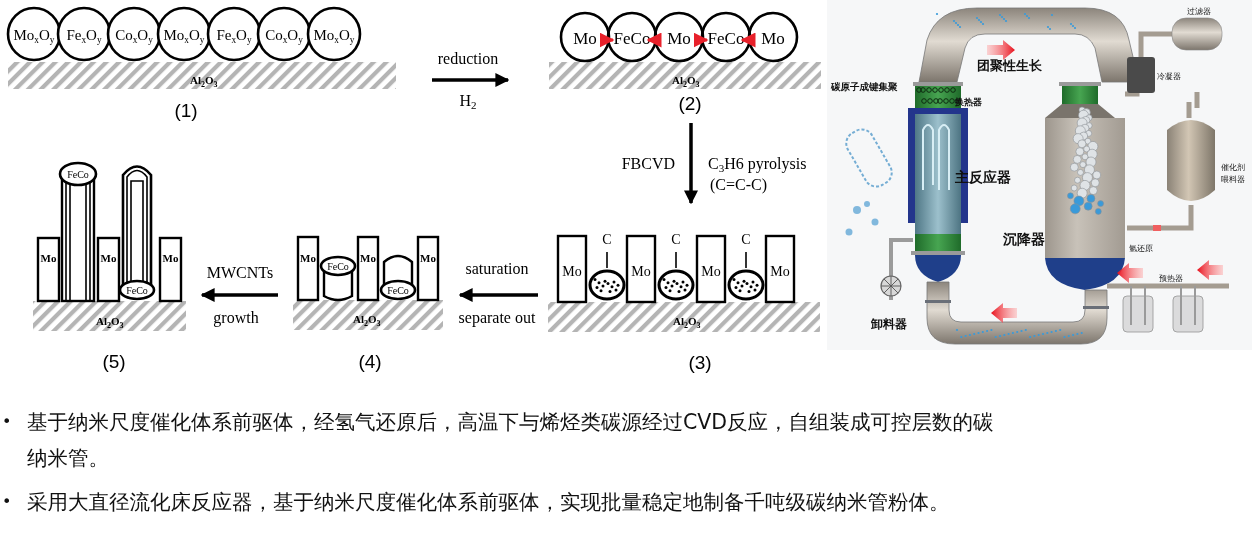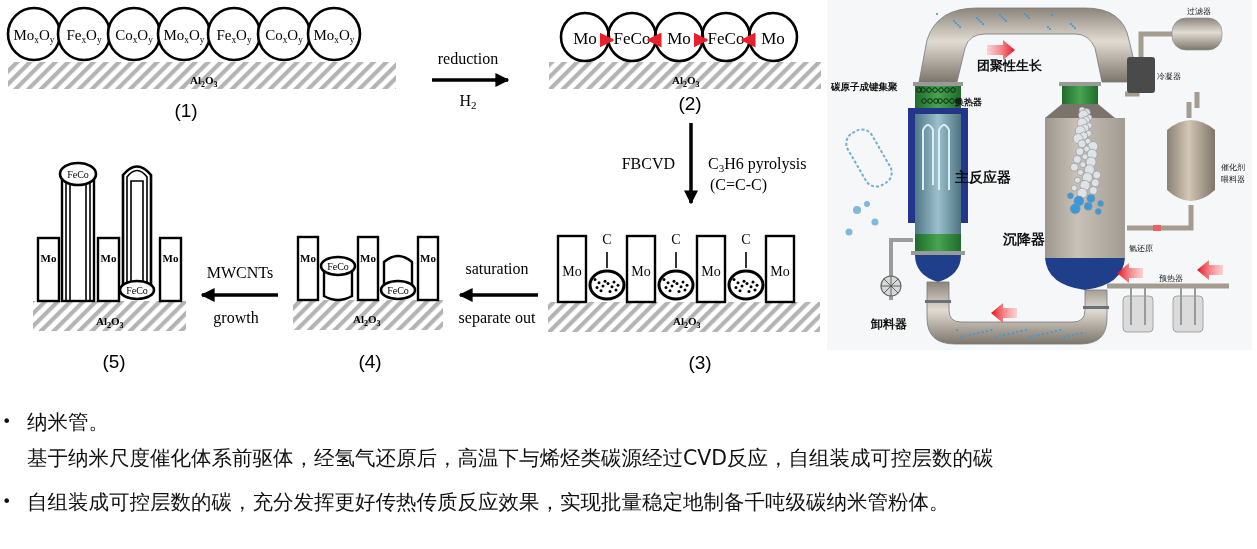--- a/index.html
+++ b/index.html
@@ -505,20 +505,20 @@
     <text x="176" y="244" font-size="14" font-weight="bold">沉降器</text>
     <text x="302" y="251" font-size="8">氩还原</text>
     <text x="332" y="281" font-size="8">预热器</text>
     <text x="44" y="328" font-size="12" font-weight="bold">卸料器</text>
   </g>
 </svg>
 
 <div id="bullets">
   <div class="bullet-row">
     <span class="dot">•</span>
+    <div>基于纳米尺度催化体系前驱体，经氢气还原后，高温下与烯烃类碳源经过CVD反应，自组装成可控层数的碳</div>
     <div>纳米管。</div>
-    <div>基于纳米尺度催化体系前驱体，经氢气还原后，高温下与烯烃类碳源经过CVD反应，自组装成可控层数的碳</div>
   </div>
   <div class="bullet-row b2">
     <span class="dot">•</span>
-    <div>自组装成可控层数的碳，充分发挥更好传热传质反应效果，实现批量稳定地制备千吨级碳纳米管粉体。</div>
+    <div>采用大直径流化床反应器，基于纳米尺度催化体系前驱体，实现批量稳定地制备千吨级碳纳米管粉体。</div>
   </div>
 </div>
 
 </body></html>

